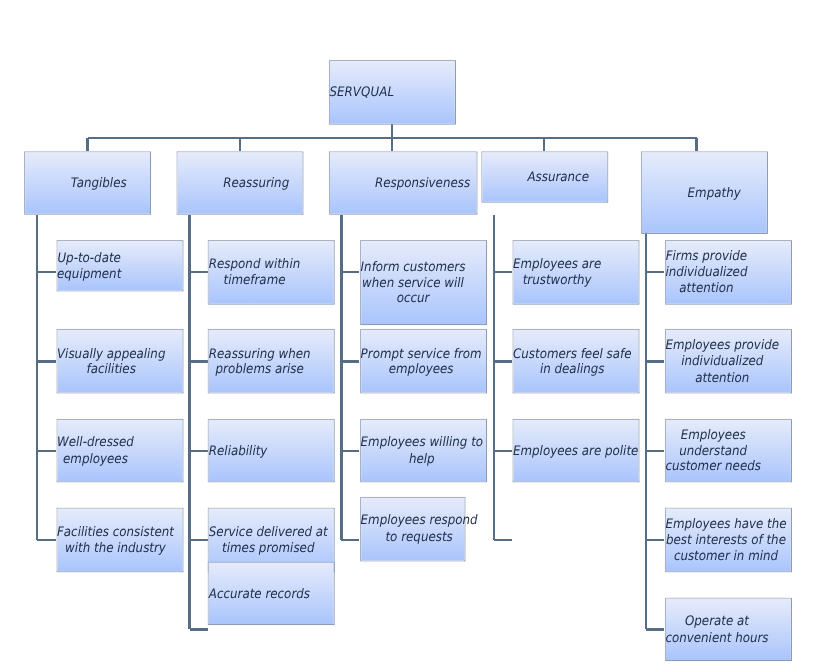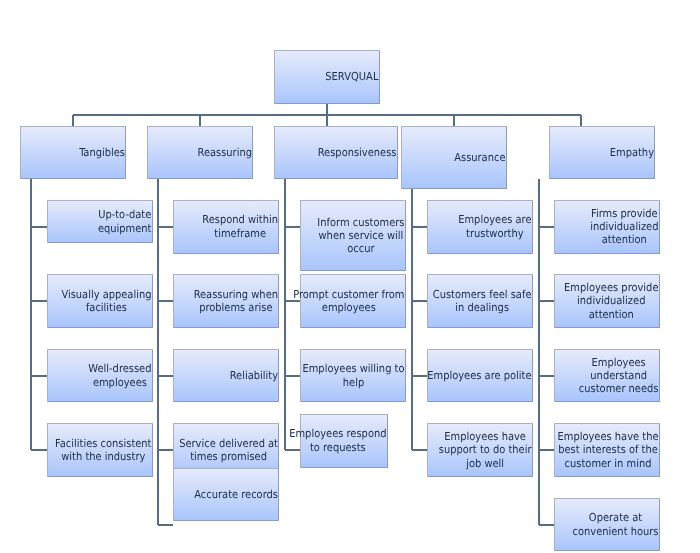--- a/index.html
+++ b/index.html
@@ -4,24 +4,24 @@
 <title>SERVQUAL model diagram</title>
 <style>
   html,body{margin:0;padding:0;background:#ffffff;}
   body{width:700px;height:553px;overflow:hidden;
        font-family:"DejaVu Sans","Liberation Sans",sans-serif;font-stretch:condensed;
        -webkit-font-smoothing:antialiased;text-rendering:geometricPrecision;}
   .canvas{position:relative;width:700px;height:553px;background:#ffffff;}
   .connectors{position:absolute;left:0;top:0;pointer-events:none;}
   .connectors .ln{stroke:#566d83;stroke-width:2;fill:none;shape-rendering:crispEdges;}
   .node{position:absolute;box-sizing:border-box;
-        display:flex;align-items:center;justify-content:flex-end;
+        display:flex;align-items:center;justify-content:flex-start;
         border:1px solid #a8b2c4;border-right-color:#8e9bb2;border-bottom-color:#8e9bb2;border-radius:1px;
         background:linear-gradient(to bottom,#e5ebfb 0%,#c8d8fc 50%,#a9c5fd 100%);
-        color:#21304a;}
+        color:#21304a;font-style:italic;}
   .txt{display:block;text-align:center;white-space:pre;
        font-size:11px;line-height:13.3px;}
   .root .txt{font-size:11px;letter-spacing:0.05px;}
   .dim .txt{font-size:11px;margin-left:38px;}
 </style>
 </head>
 <body>
 
 <div class="canvas">
 <svg class="connectors" width="700" height="553" viewBox="0 0 700 553">
@@ -105,51 +105,46 @@
     </div>
 <div class="node dim" style="left:273.5px;top:126.0px;width:124px;height:53.0px">
       <span class="txt">Responsiveness</span>
     </div>
 <div class="node item" style="left:299.5px;top:200.0px;width:106px;height:71px">
       <span class="txt">Inform customers
 when service will
 occur</span>
     </div>
 <div class="node item" style="left:299.5px;top:274.4px;width:106px;height:53.5px">
-      <span class="txt">Prompt customer from
+      <span class="txt">Prompt service from
 employees</span>
     </div>
 <div class="node item" style="left:299.5px;top:348.9px;width:106px;height:53.5px">
       <span class="txt">Employees willing to
 help</span>
     </div>
 <div class="node item" style="left:299.5px;top:414px;width:88px;height:53.5px">
       <span class="txt">Employees respond
 to requests</span>
     </div>
-<div class="node dim" style="left:400.5px;top:126.0px;width:106px;height:63px">
+<div class="node dim" style="left:400.5px;top:126.0px;width:106px;height:43px">
       <span class="txt">Assurance</span>
     </div>
 <div class="node item" style="left:426.5px;top:200.0px;width:106px;height:53.5px">
       <span class="txt">Employees are
 trustworthy</span>
     </div>
 <div class="node item" style="left:426.5px;top:274.4px;width:106px;height:53.5px">
       <span class="txt">Customers feel safe
 in dealings</span>
     </div>
 <div class="node item" style="left:426.5px;top:348.9px;width:106px;height:53.5px">
       <span class="txt">Employees are polite</span>
     </div>
-<div class="node item" style="left:426.5px;top:423.4px;width:106px;height:53.5px">
-      <span class="txt">Employees have
-support to do their
-job well</span>
-    </div>
-<div class="node dim" style="left:549px;top:126.0px;width:106px;height:53.0px">
+<div class="node dim" style="left:534px;top:126.0px;width:106px;height:69px">
       <span class="txt">Empathy</span>
     </div>
 <div class="node item" style="left:553.5px;top:200.0px;width:106px;height:53.5px">
       <span class="txt">Firms provide
 individualized
 attention</span>
     </div>
 <div class="node item" style="left:553.5px;top:274.4px;width:106px;height:53.5px">
       <span class="txt">Employees provide
 individualized

